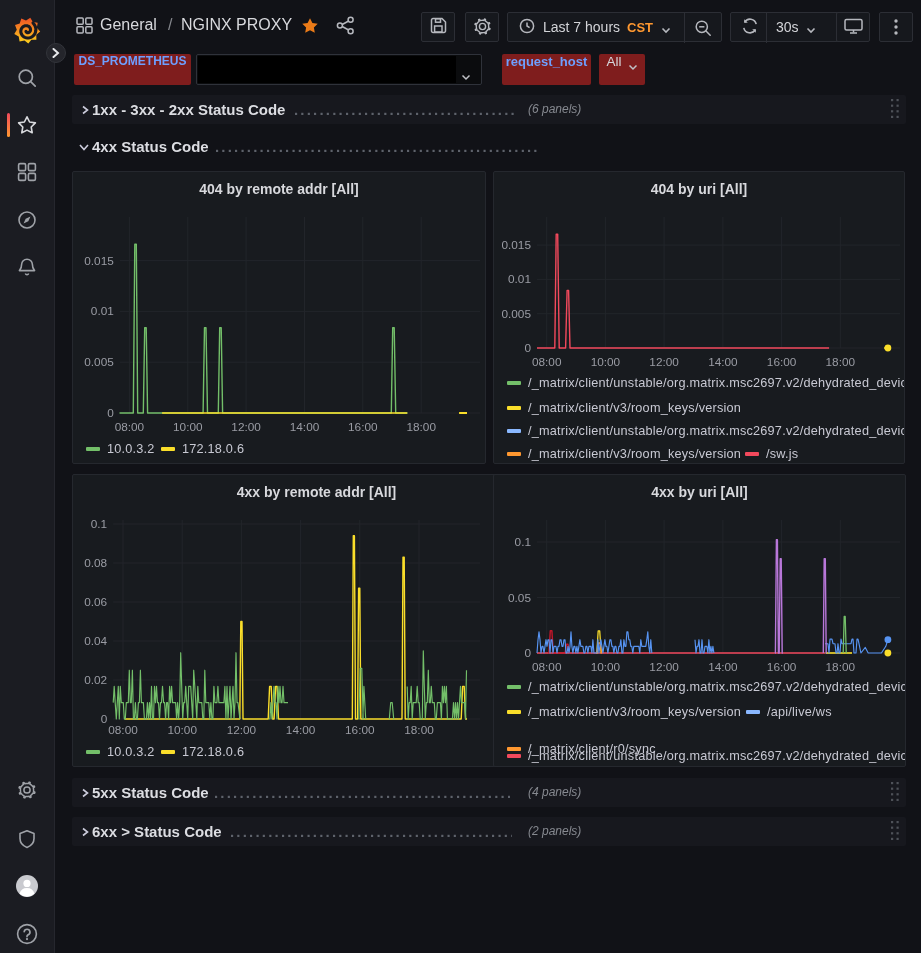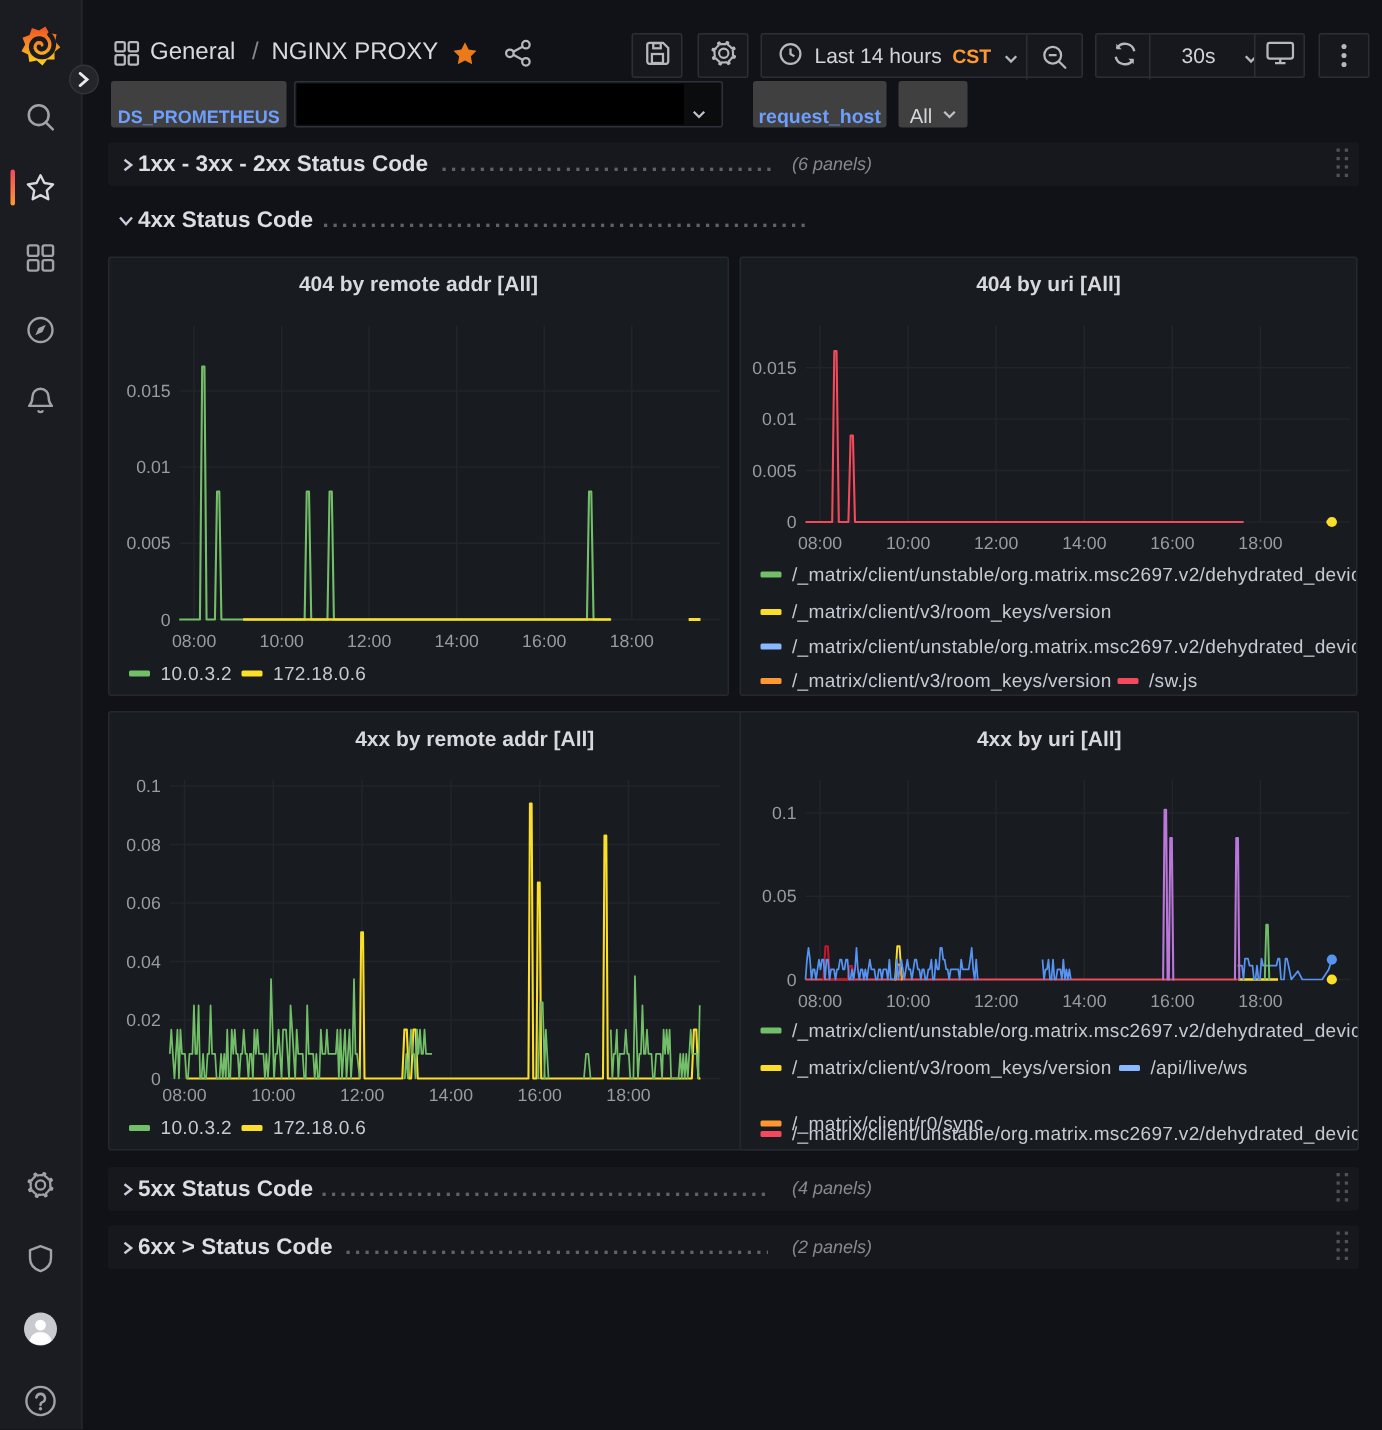--- a/index.html
+++ b/index.html
@@ -1,26 +1,26 @@
 <!DOCTYPE html>
 <html><head><meta charset="utf-8"><style>
 * { margin:0; padding:0; box-sizing:border-box; }
 html,body { width:921px; height:953px; background:#111217; overflow:hidden;
   font-family:"Liberation Sans",sans-serif; position:relative; }
 .sidebar { position:absolute; left:0; top:0; width:55px; height:953px;
   background:#1b1c22; border-right:1px solid #26272e; z-index:5; }
 .expbtn { position:absolute; left:46px; top:43px; width:20px; height:20px; border-radius:50%;
   background:#24252b; border:1px solid #32343a; display:flex; align-items:center; justify-content:center; z-index:9; }
 .main { position:absolute; left:56px; top:0; width:865px; height:953px; }
-.topnav { position:absolute; left:0; top:0; width:100%; height:52px;margin-top:10px; }
+.topnav { position:absolute; left:0; top:0; width:100%; height:52px; }
 .navbtn { position:absolute; top:12px; height:30px; background:#16181d; border:1px solid #2c2e35;
   border-radius:2px; display:flex; align-items:center; justify-content:center; }
 .subnav { position:absolute; left:0; top:52px; width:100%; height:42px; }
-.chip { position:absolute; top:2px; height:31px; background:#404040; border-radius:2px;
-  display:flex; align-items:flex-end; justify-content:center; }
+.chip { position:absolute; top:2px; height:31px; background:#7f1d1d; border-radius:2px;
+  display:flex; align-items:flex-start; justify-content:center; }
 .bluetxt { color:#6E9FFF; font-size:12px; font-weight:bold; }
 .dsinput { position:absolute; top:2px; height:31px; background:#0b0c0e; border:1px solid #2f323a; border-radius:2px; }
 .blackfill { position:absolute; left:1px; top:1px; width:258px; height:27px; background:#000; }
 .rowhdr { position:absolute; left:72px; width:834px; height:29px; border-radius:2px; }
 .rtitle { position:absolute; left:20px; top:6px; font-size:15px; font-weight:bold; color:#dcdde2; white-space:nowrap; }
 .rdots { position:absolute; font-size:15px; font-weight:bold; color:#5e626b;
   letter-spacing:2.2px; overflow:hidden; white-space:nowrap; }
 .pcount { font-size:12px; font-style:italic; color:#868990; }
 .panel { position:absolute; background:#181b1f; border:1px solid #25282e; border-radius:2px; overflow:hidden; }
 .ptitle { position:absolute; left:0; top:9px; width:100%; text-align:center; font-size:14px;
@@ -119,33 +119,33 @@
         <span style="margin-top:2px"><svg width="19" height="19">
             <path d="M9.79 3.31 L10.76 3.43 L11.56 1.98 L12.48 2.29 L12.23 3.93 L13.07 4.43 L14.09 5.33 L14.68 6.10 L16.28 5.64 L16.71 6.52 L15.37 7.49 L15.61 8.43 L15.69 9.79 L15.57 10.76 L17.02 11.56 L16.71 12.48 L15.07 12.23 L14.57 13.07 L13.67 14.09 L12.90 14.68 L13.36 16.28 L12.48 16.71 L11.51 15.37 L10.57 15.61 L9.21 15.69 L8.24 15.57 L7.44 17.02 L6.52 16.71 L6.77 15.07 L5.93 14.57 L4.91 13.67 L4.32 12.90 L2.72 13.36 L2.29 12.48 L3.63 11.51 L3.39 10.57 L3.31 9.21 L3.43 8.24 L1.98 7.44 L2.29 6.52 L3.93 6.77 L4.43 5.93 L5.33 4.91 L6.10 4.32 L5.64 2.72 L6.52 2.29 L7.49 3.63 L8.43 3.39 Z" fill="none" stroke="#b6b8be" stroke-width="1.4" stroke-linejoin="round"></path>
             <circle cx="9.5" cy="9.5" r="3.1" fill="none" stroke="#b6b8be" stroke-width="1.4"></circle>
           </svg></span>
       </div>
 <div class="navbtn" style="left:451px;width:215px;justify-content:flex-start">
   <span style="margin-left:11px;margin-top:2px"><svg width="16" height="16">
             <circle cx="8" cy="8" r="6.6" fill="none" stroke="#b6b8be" stroke-width="1.5"></circle>
             <polyline points="8,4.4 8,8 10.6,9.6" fill="none" stroke="#b6b8be" stroke-width="1.5"></polyline>
           </svg></span>
-  <span style="margin-left:8px;font-size:14px;color:#d3d4d8">Last 14 hours</span>
+  <span style="margin-left:8px;font-size:14px;color:#d3d4d8">Last 7 hours</span>
   <span style="margin-left:7px;font-size:13px;font-weight:bold;color:#FF9830">CST</span>
   <span style="margin-left:8px;margin-top:3px"><svg width="10" height="7">
             <polyline points="1.5,1.5 5,5 8.5,1.5" fill="none" stroke="#b6b8be" stroke-width="1.6"></polyline>
           </svg></span>
   <span style="position:absolute;left:176px;top:0;width:1px;height:30px;background:#2c2e35"></span>
   <span style="position:absolute;left:186px;top:6px"><svg width="18" height="18">
             <circle cx="7.8" cy="7.8" r="5.6" fill="none" stroke="#b6b8be" stroke-width="1.5"></circle>
             <line x1="5.2" y1="7.8" x2="10.4" y2="7.8" stroke="#b6b8be" stroke-width="1.5"></line>
             <line x1="12" y1="12" x2="16.2" y2="16.2" stroke="#b6b8be" stroke-width="1.5" stroke-linecap="round"></line>
           </svg></span>
 </div>
-<div class="navbtn" style="left:674px;width:110px;justify-content:space-between">
+<div class="navbtn" style="left:674px;width:110px;justify-content:flex-start">
   <span style="margin-left:10px;margin-top:2px"><svg width="18" height="18">
             <g fill="none" stroke="#b6b8be" stroke-width="1.6">
 <path d="M15.2 7.2a6.3 6.3 0 0 0-11.6-1.9"></path>
               <path d="M2.8 10.8a6.3 6.3 0 0 0 11.6 1.9"></path>
             </g>
 <path d="M3.2 2.2v3.6h3.6z" fill="#b6b8be"></path>
             <path d="M14.8 15.8v-3.6h-3.6z" fill="#b6b8be"></path>
           </svg></span>
   <span style="position:absolute;left:35px;top:0;width:1px;height:30px;background:#2c2e35"></span>
   <span style="margin-left:17px;font-size:14px;color:#d3d4d8">30s</span>

